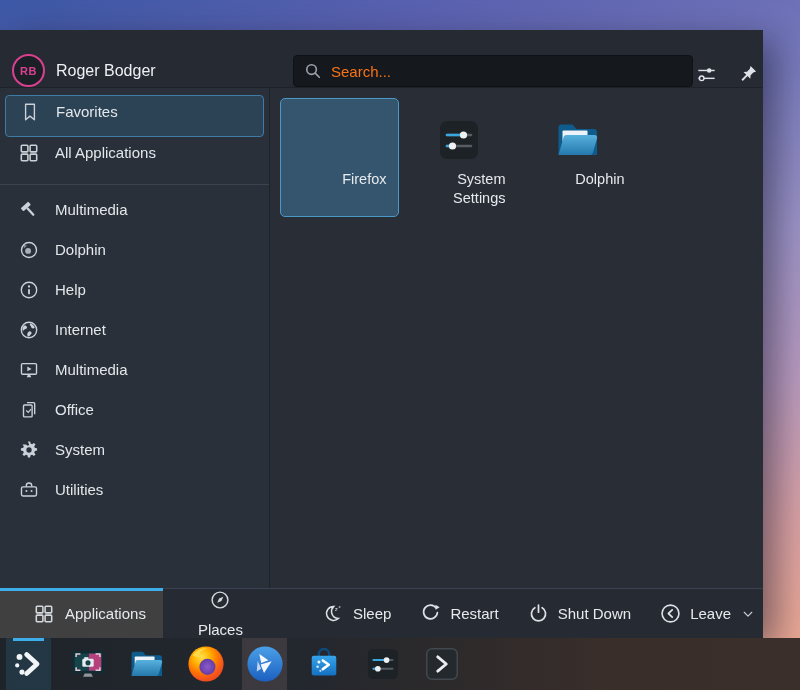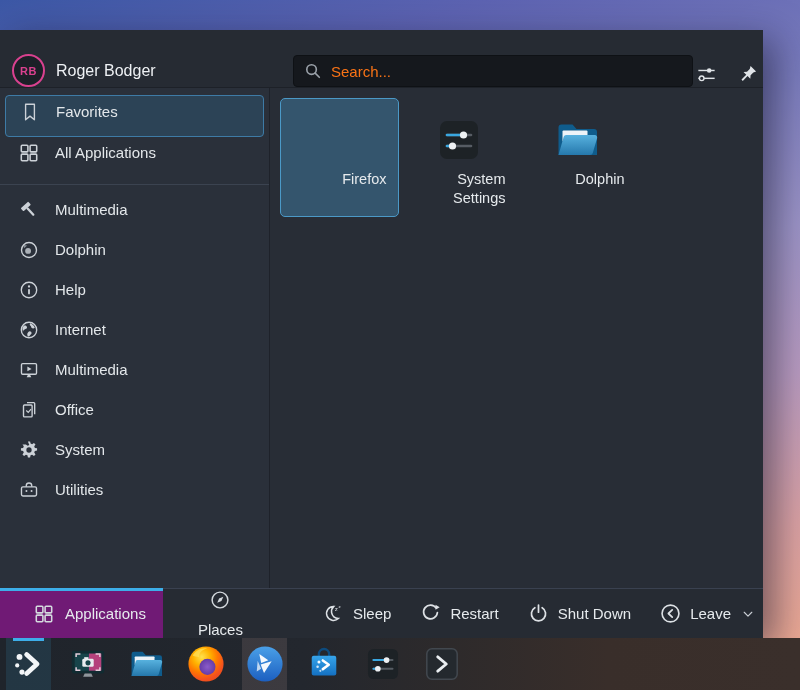--- a/index.html
+++ b/index.html
@@ -54,21 +54,21 @@
   .cell { width:119px; height:119px; border-radius:5px; }
   .cell.selected { background:#34556d; border:1px solid #4b99c7; }
   .cell-icon { height:48px; margin-top:18px; display:flex; justify-content:center; }
   .cell.selected .cell-icon { margin-top:17px; }
   .cell-label { margin-top:6px; text-align:right; font-size:14.5px; line-height:19px; color:#e6eaed; width:94px; margin-left:auto; margin-right:auto; }
 
   
   .ftr { height:50px; flex:none; background:#262b33; border-top:1px solid #3a4150; display:flex; align-items:center; padding:0 8px 0 0; }
   .tab { position:relative; height:100%; display:flex; align-items:center; gap:10px; padding:0 17px; font-size:15px; color:#e6eaed; }
   .tab .ic { width:22px; height:22px; color:#d4d9de; }
-  .tab.active { background:#701a75;padding-left:33px; }
+  .tab.active { background:#404040;padding-left:33px; }
   .tab.active .tab-line { position:absolute; top:-1px; left:0; right:0; height:3px; background:#3daee9; }
   .ftr-actions { margin-left:auto; display:flex; align-items:center; gap:28px; }
   .action { display:flex; align-items:center; gap:8px; font-size:15px; color:#e6eaed; }
   .action .ic { width:23px; height:23px; color:#dde1e5; }
   .chev { width:14px; height:14px; color:#c9ced4; margin-left:2px; }
 
   
   .taskbar {
     position:absolute; left:0; top:638px; width:800px; height:52px;
     display:flex; align-items:center; gap:14px; padding-left:6px;

